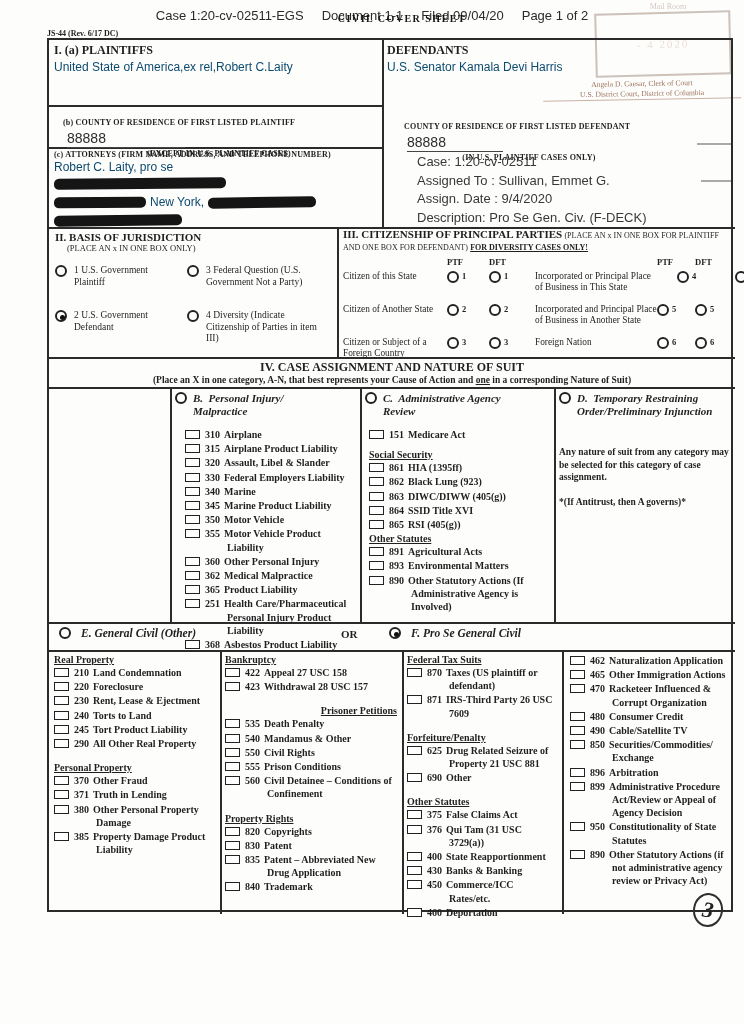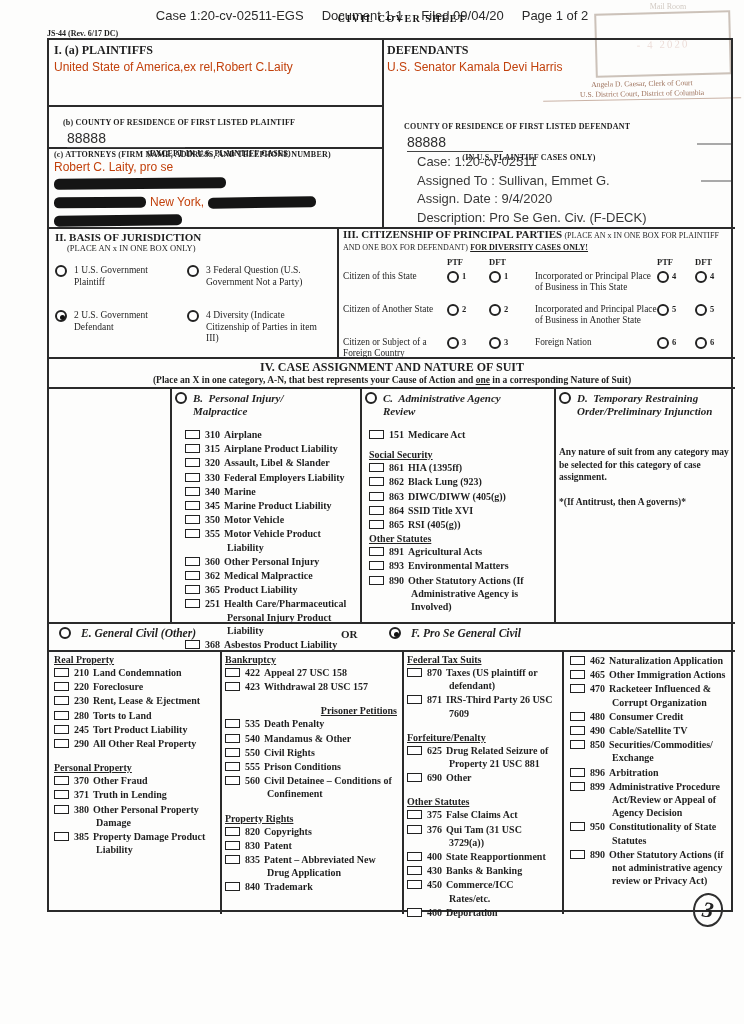--- a/index.html
+++ b/index.html
@@ -21,21 +21,21 @@
 
   
   .form { position:absolute; left:47px; top:38px; width:686px; height:874px; border:2px solid #2b2b2b; }
   .hline, .vline { position:absolute; background:#2b2b2b; }
   .hline { height:1.5px; }
   .vline { width:1.5px; }
   .dash { position:absolute; background:#a9a9a9; height:2px; }
 
   .small-label { font-size:8px; font-weight:bold; letter-spacing:0.2px; }
   .sec-label { font-size:12px; font-weight:bold; }
-  .fill-sans { font-family:"Liberation Sans", sans-serif; color:#c2410c; }
+  .fill-sans { font-family:"Liberation Sans", sans-serif; color:#0c4a6e; }
 
   .cell { position:absolute; }
 
   .value-line { border-bottom:1.5px solid #444; display:inline-block; }
   .big-num { font-family:"Liberation Sans", sans-serif; font-size:14px; color:#2d2d2d; }
 
   .redact { background:#151515; border-radius:5px; height:11px; }
 
   
   .radio { display:inline-block; width:12px; height:12px; border:2px solid #222; border-radius:50%; position:relative; flex:none; background:#fff; }
@@ -222,21 +222,21 @@
         </div>
 
         <div style="position:absolute; left:192px; top:0; width:198px;">
           <div class="c3head" style="grid-template-columns:122px 38px 38px;">
             <span></span>
               <span>PTF</span>
               <span>DFT</span>
           </div>
           <div>
 
-              <div class="c3row" style="grid-template-columns:122px 38px 38px; min-height:24px;">
+              <div class="c3row" style="grid-template-columns:122px 38px 38px; min-height:24px;gap:20px;">
                 <span>Incorporated or Principal Place of Business in This State</span>
                 <span class="rcell">
                   <span class="radio"></span>
                   <span class="rn">4</span>
                 </span>
                 <span class="rcell">
                   <span class="radio"></span>
                   <span class="rn">4</span>
                 </span>
               </div>
@@ -447,21 +447,21 @@
             <span class="cbt"><span class="code">220</span><span>Foreclosure</span></span>
           </div>
 
           <div class="cb">
             <span class="cbx"></span>
             <span class="cbt"><span class="code">230</span><span>Rent, Lease &amp; Ejectment</span></span>
           </div>
 
           <div class="cb">
             <span class="cbx"></span>
-            <span class="cbt"><span class="code">280</span><span>Torts to Land</span></span>
+            <span class="cbt"><span class="code">240</span><span>Torts to Land</span></span>
           </div>
 
           <div class="cb">
             <span class="cbx"></span>
             <span class="cbt"><span class="code">245</span><span>Tort Product Liability</span></span>
           </div>
 
           <div class="cb">
             <span class="cbx"></span>
             <span class="cbt"><span class="code">290</span><span>All Other Real Property</span></span>

